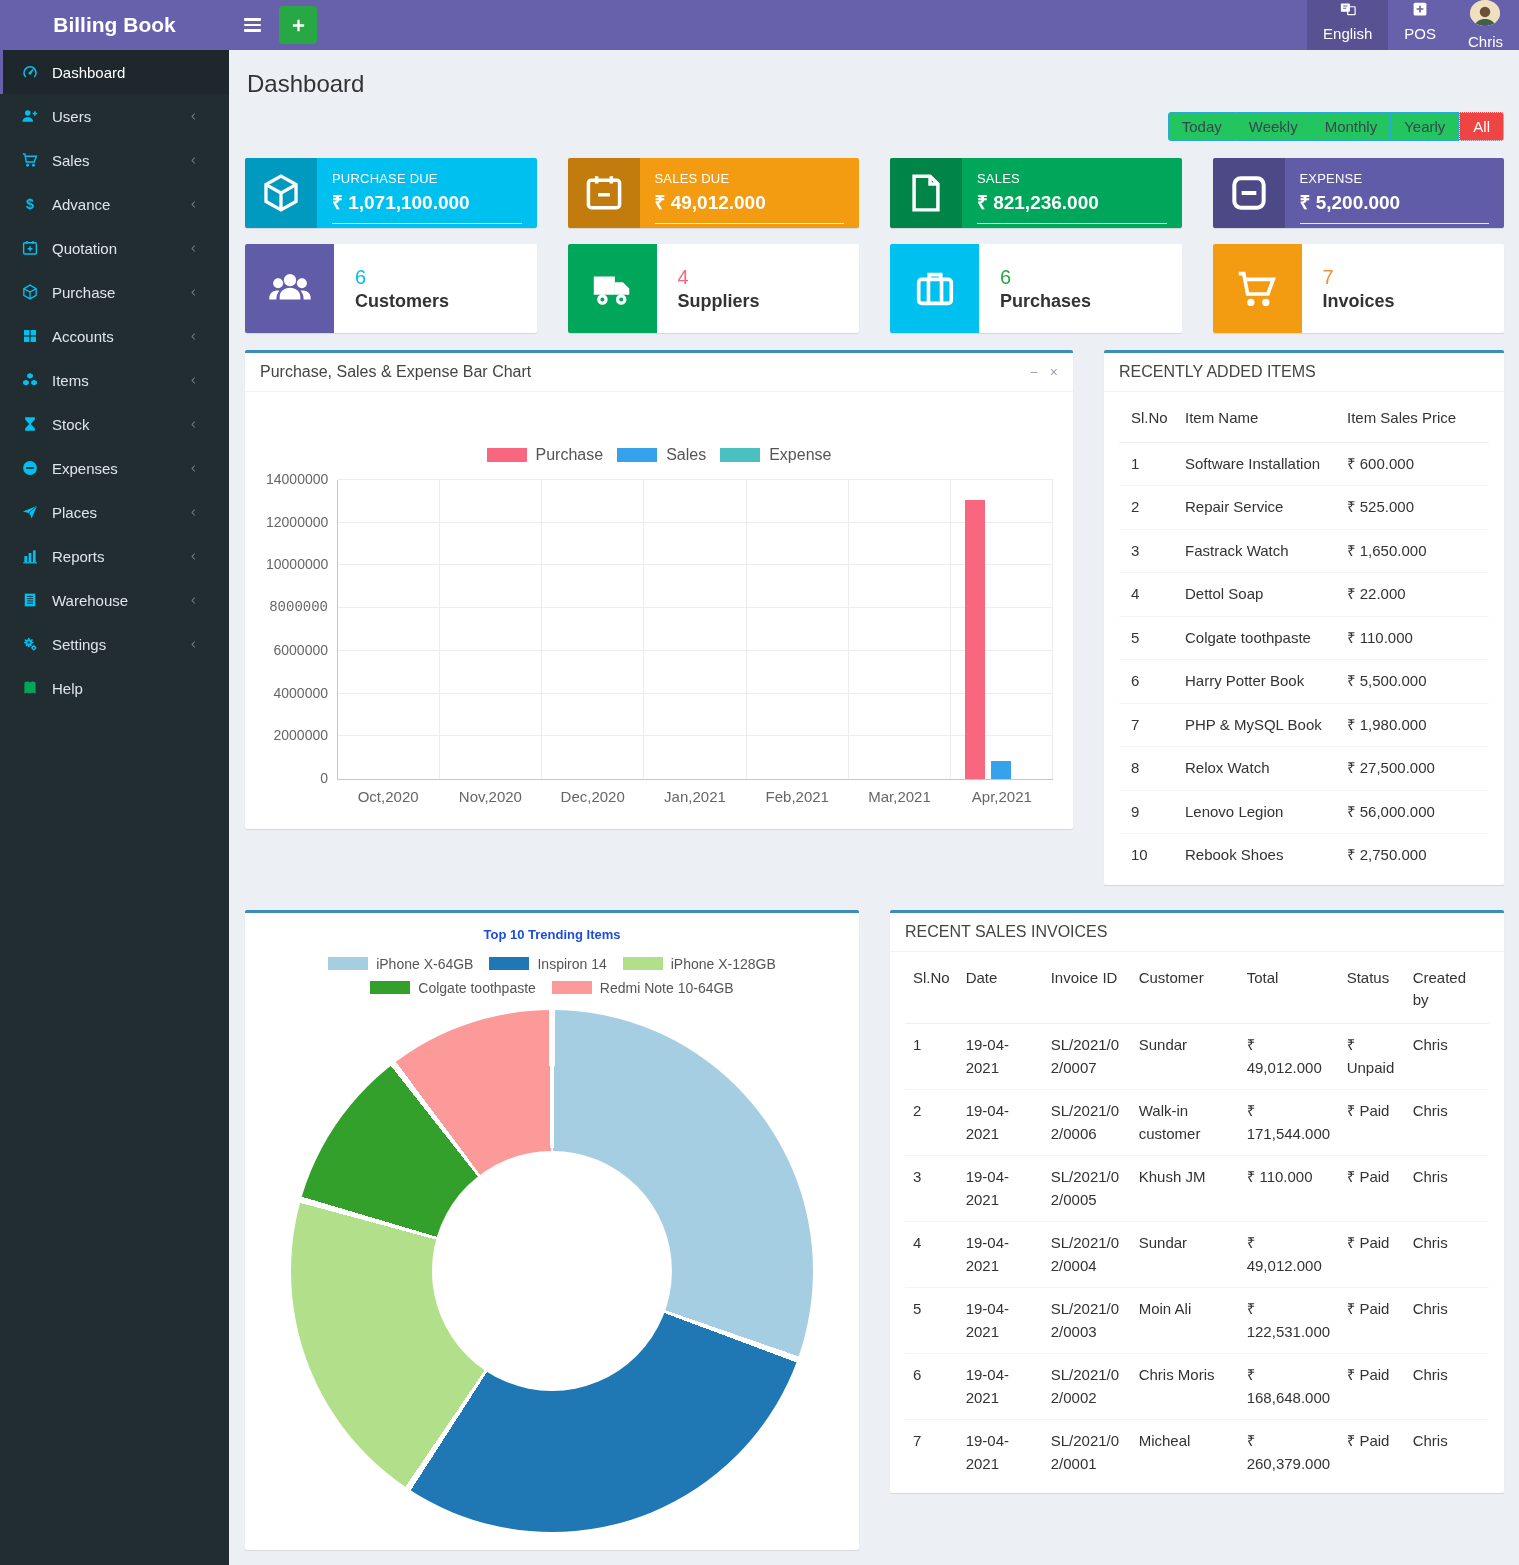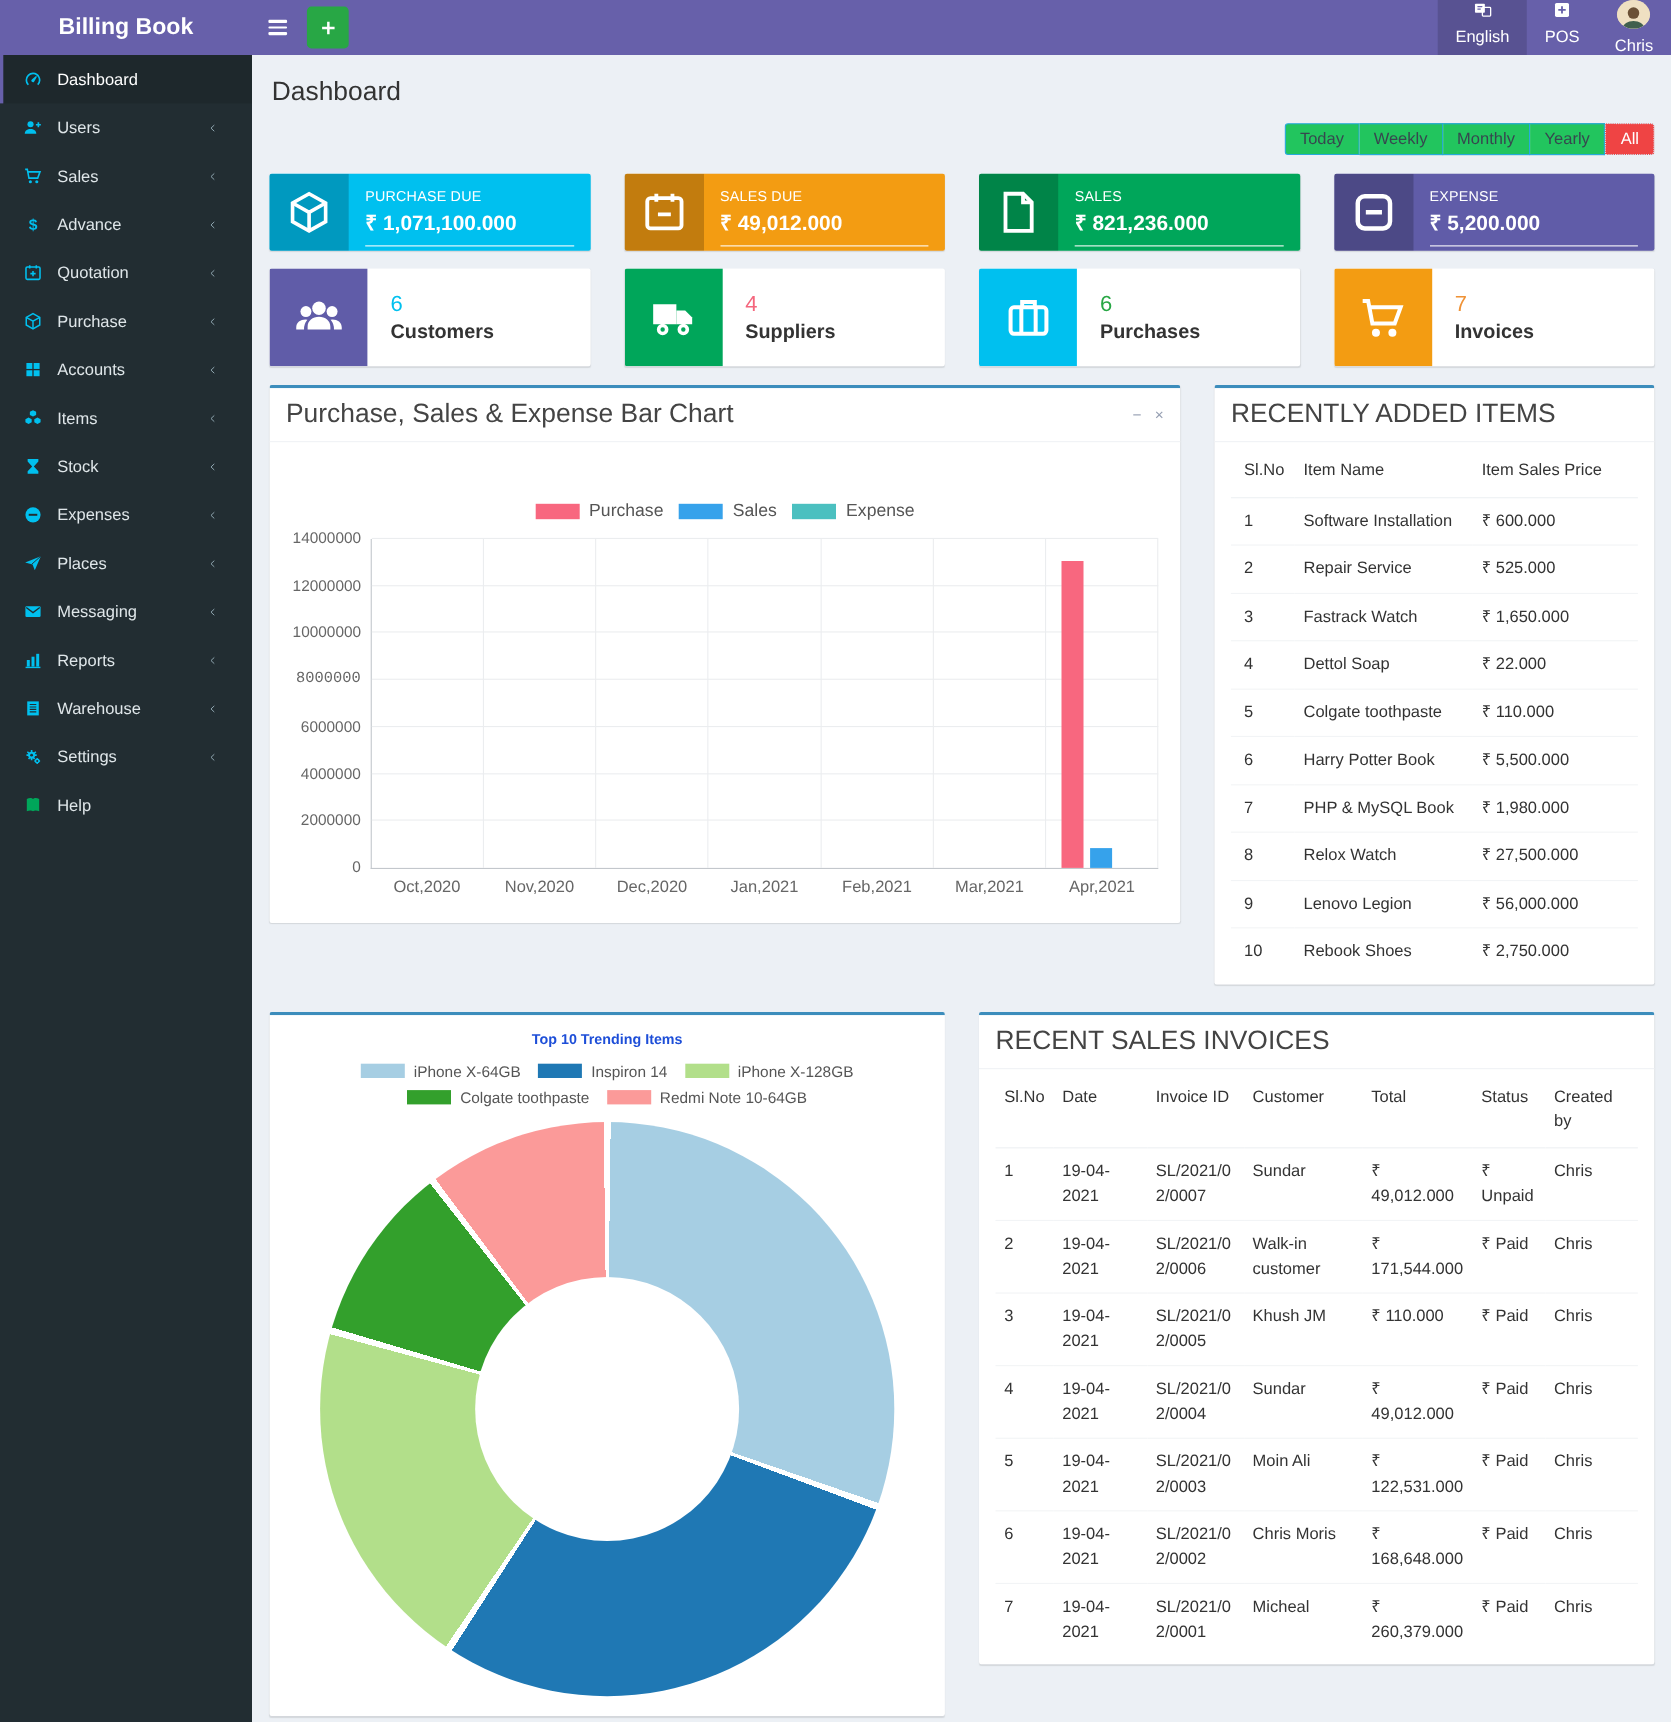--- a/index.html
+++ b/index.html
@@ -52,21 +52,21 @@
 
   .ccard { height:89px; background:#fff; display:flex; align-items:center; box-shadow:0 1px 1px rgba(0,0,0,0.1); border-radius:2px; overflow:hidden; }
   .ccard .ibox { width:89px; height:89px; display:flex; align-items:center; justify-content:center; flex:0 0 auto; color:#fff; }
   .ccard .ibox svg { width:46px; height:46px; }
   .ccard .ctxt { padding-left:21px; }
   .ccard .cnum { font-size:20px; line-height:1.2; }
   .ccard .clabel { font-size:18px; font-weight:bold; color:#333; margin-top:2px; }
 
   .panel { background:#fff; border-top:3px solid #3c8dbc; border-radius:2px; box-shadow:0 1px 1px rgba(0,0,0,0.1); }
   .panel > header { display:flex; align-items:center; padding:10px 15px; border-bottom:1px solid #f0f2f5; }
-  .panel > header h2 { font-size:24px; font-weight:400; color:#444; }
+  .panel > header h2 { font-size:16px; font-weight:400; color:#444; }
   .panel .tools { margin-left:auto; color:#97a0b3; display:flex; gap:12px; font-size:14px; }
   .panel .tools span { cursor:pointer; }
 
   .row2 { display:grid; grid-template-columns:828px 400px; gap:31px; margin-top:17px; margin-bottom:25px; align-items:start; }
   .row3 { display:grid; grid-template-columns:614px 614px; gap:31px; align-items:start; }
 
   
   .chart-body { padding:8px 20px 24px; }
   .bar-legend { display:flex; justify-content:center; align-items:center; gap:14px; margin-top:46px; margin-bottom:16px; }
   .bar-legend .li { display:flex; align-items:center; gap:9px; font-size:16px; color:#555; }
@@ -297,34 +297,20 @@
         </span>
       </div>
       <div class="smenu-item">
         <span class="icn">
           <svg viewBox="0 0 24 24">
             <path fill="currentColor" d="M2.5 11.2L21.5 3.5l-7.3 17-2.7-6.8z"></path>
             <path d="M21.5 3.5L10.5 13.2" stroke="#222d32" stroke-width="1.1" fill="none"></path>
           </svg>
         </span>
         <span>Places</span>
-        <span class="icn chev">
-          <svg viewBox="0 0 24 24">
-            <path d="M15.5 4.5L7.5 12l8 7.5" fill="none" stroke="currentColor" stroke-width="2.4"></path>
-          </svg>
-        </span>
-      </div>
-      <div class="smenu-item">
-        <span class="icn">
-          <svg viewBox="0 0 24 24">
-            <rect x="2.8" y="5.5" width="18.4" height="13" rx="1.5" fill="currentColor"></rect>
-            <path d="M3.8 7l8.2 6.2L20.2 7" stroke="#222d32" stroke-width="1.6" fill="none"></path>
-          </svg>
-        </span>
-        <span>Messaging</span>
         <span class="icn chev">
           <svg viewBox="0 0 24 24">
             <path d="M15.5 4.5L7.5 12l8 7.5" fill="none" stroke="currentColor" stroke-width="2.4"></path>
           </svg>
         </span>
       </div>
       <div class="smenu-item">
         <span class="icn">
           <svg viewBox="0 0 24 24">
             <rect x="4.5" y="12" width="3.6" height="8" fill="currentColor"></rect>

